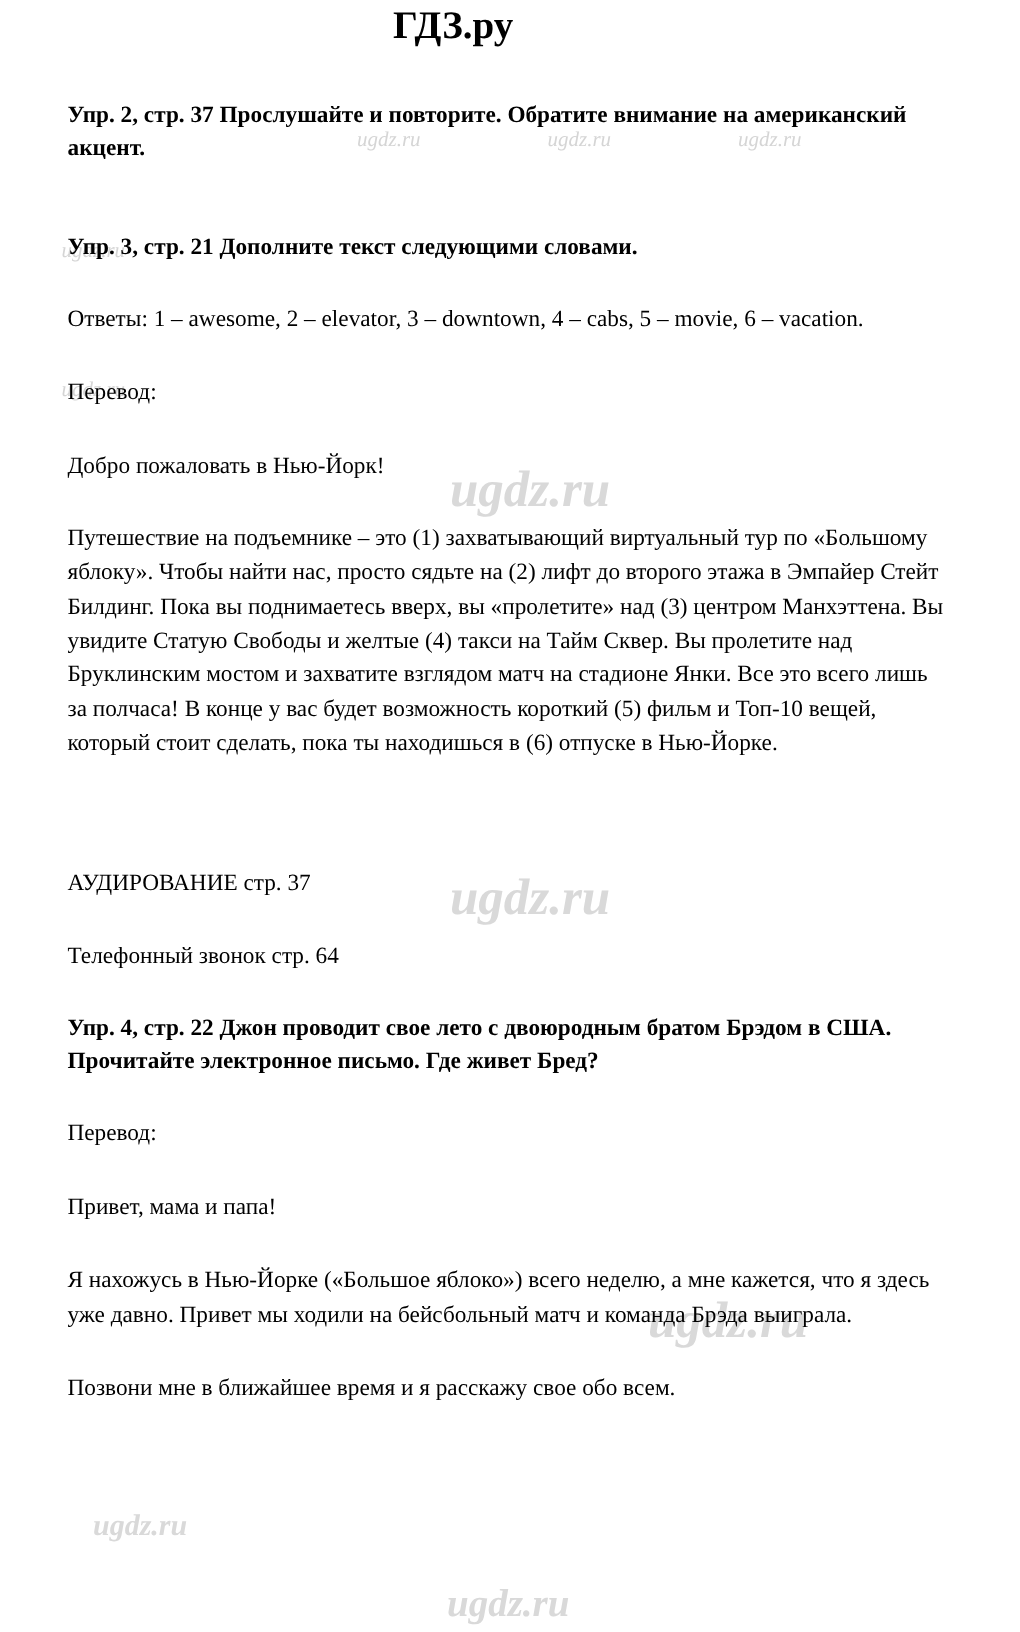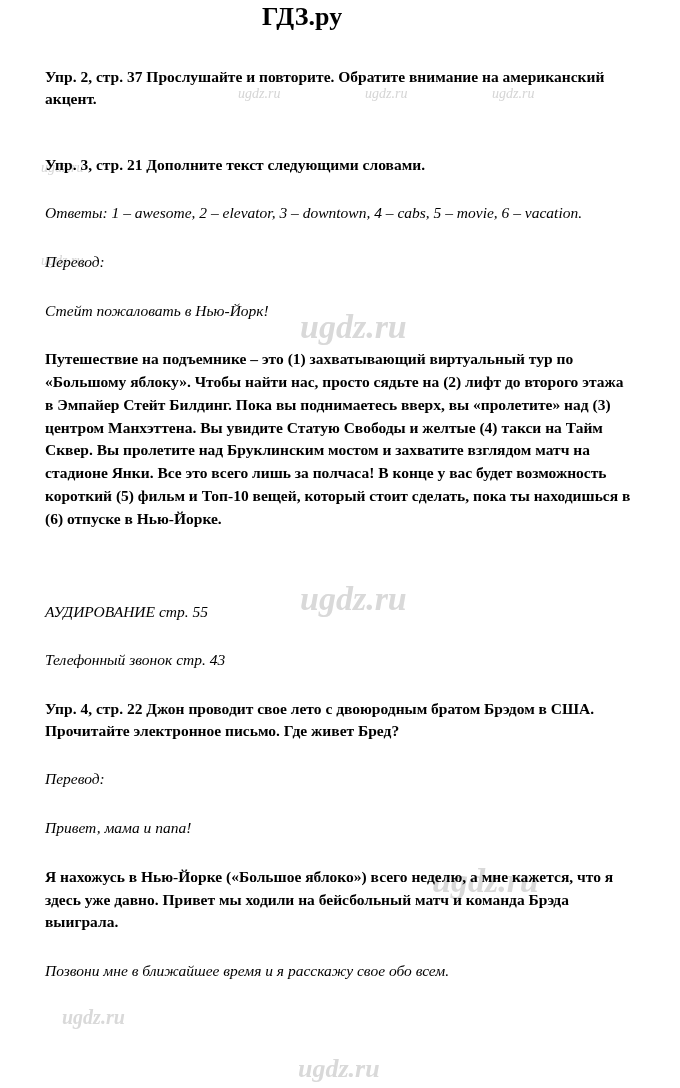--- a/index.html
+++ b/index.html
@@ -42,27 +42,25 @@
     line-height: 1.42;
     margin: 0;
   }
   .spacer-md { height: 26px; }
   .spacer-lg { height: 44px; }
   .para {
     font-size: 15.5px;
     line-height: 1.47;
     margin: 0;
     text-align: left;
-    font-style: italic;
   }
   .para-just {
     font-size: 15.5px;
     line-height: 1.47;
     margin: 0;
-    font-weight: bold;
   }
   
   .wm {
     position: absolute;
     font-family: "Liberation Serif", serif;
     font-weight: bold;
     color: #d8d8d8;
     pointer-events: none;
     white-space: nowrap;
     font-style: italic;
@@ -114,34 +112,34 @@
     <div class="spacer-md"></div>
 
     <p class="para">Ответы: 1 – awesome, 2 – elevator, 3 – downtown, 4 – cabs, 5 – movie, 6 – vacation.</p>
 
     <div class="spacer-md"></div>
 
     <p class="para">Перевод:</p>
 
     <div class="spacer-md"></div>
 
-    <p class="para">Стейт пожаловать в Нью-Йорк!</p>
+    <p class="para">Добро пожаловать в Нью-Йорк!</p>
 
     <div class="spacer-md"></div>
 
     <p class="para-just">Путешествие на подъемнике – это (1) захватывающий виртуальный тур по «Большому яблоку». Чтобы найти нас, просто сядьте на (2) лифт до второго этажа в Эмпайер Стейт Билдинг. Пока вы поднимаетесь вверх, вы «пролетите» над (3) центром Манхэттена. Вы увидите Статую Свободы и желтые (4) такси на Тайм Сквер. Вы пролетите  над Бруклинским мостом и захватите взглядом матч на стадионе Янки. Все это всего лишь за полчаса! В конце у вас будет возможность короткий (5) фильм и Топ-10 вещей, который стоит сделать, пока ты находишься в (6) отпуске в Нью-Йорке.</p>
 
     <div class="spacer-lg"></div>
     <div class="spacer-md"></div>
 
-    <p class="para">АУДИРОВАНИЕ стр. 55</p>
+    <p class="para">АУДИРОВАНИЕ стр. 37</p>
 
     <div class="spacer-md"></div>
 
-    <p class="para">Телефонный звонок стр. 43</p>
+    <p class="para">Телефонный звонок стр. 64</p>
 
     <div class="spacer-md"></div>
 
     <p class="bold">Упр. 4, стр. 22 Джон проводит свое лето с двоюродным братом Брэдом в США. Прочитайте электронное письмо. Где живет Бред?</p>
 
     <div class="spacer-md"></div>
 
     <p class="para">Перевод:</p>
 
     <div class="spacer-md"></div>

